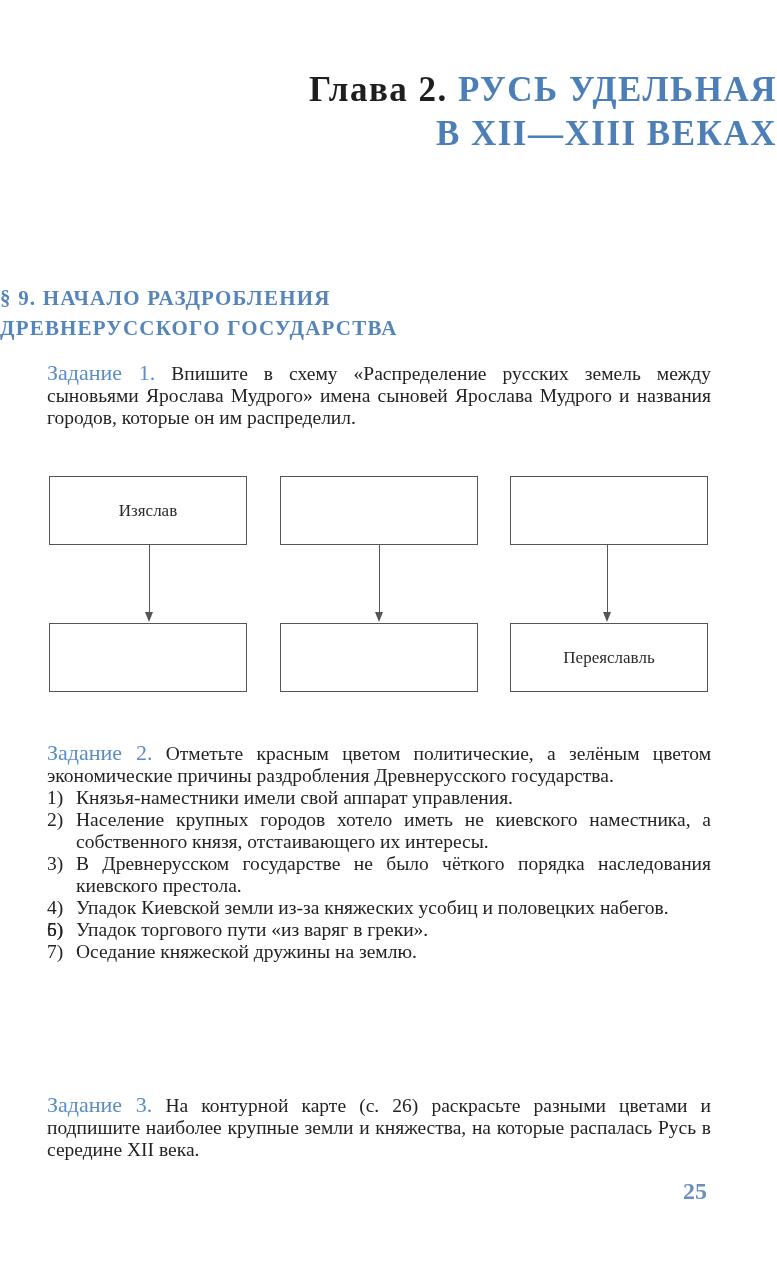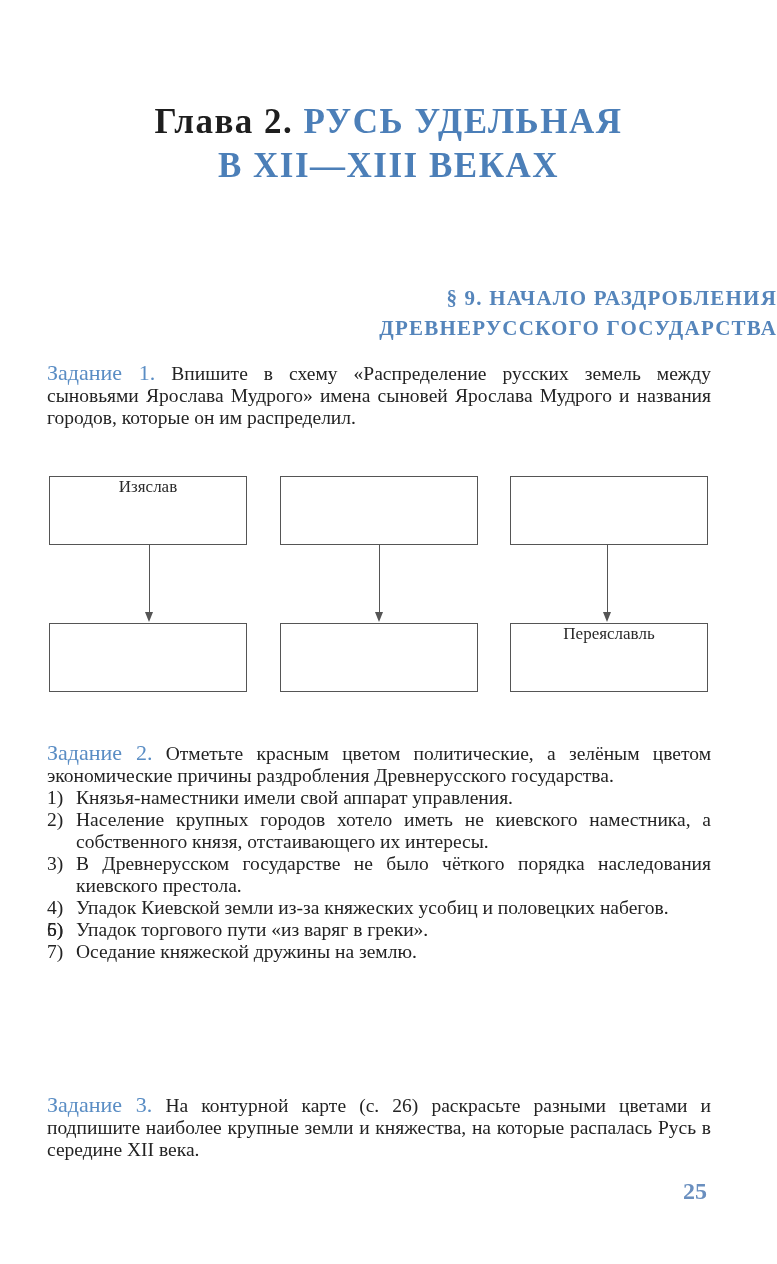--- a/index.html
+++ b/index.html
@@ -11,36 +11,36 @@
       width: 777px;
       height: 1264px;
       position: relative;
       overflow: hidden;
       font-family: "Liberation Serif", "DejaVu Serif", serif;
       color: #232323;
     }
     .chapter-title {
       position: absolute;
       left: 0;
-      top: 100px;
+      top: 68px;
       width: 777px;
-      text-align: center;
+      text-align: right;
       font-weight: bold;
       font-size: 35px;
       line-height: 44px;
       letter-spacing: 1.5px;
     }
     .chapter-title .prefix { color: #1e1e1e; }
     .chapter-title .blue { color: #4c7fb8; }
     .section-title {
       position: absolute;
       left: 0;
       top: 283px;
       width: 777px;
-      text-align: right;
+      text-align: left;
       font-weight: bold;
       font-size: 21px;
       line-height: 30px;
       letter-spacing: 1.2px;
       color: #5585bb;
     }
     .task {
       position: absolute;
       left: 47px;
       width: 664px;
@@ -70,20 +70,21 @@
       left: 0;
       top: 0;
     }
     .box {
       position: absolute;
       width: 198px;
       height: 69px;
       border: 1.5px solid #555;
       box-sizing: border-box;
       display: flex;
+      align-items: center;
       justify-content: center;
       font-size: 17px;
       color: #2a2a2a;
       background: #fff;
     }
     .arrow-line {
       position: absolute;
       width: 1px;
       background: #555;
     }

